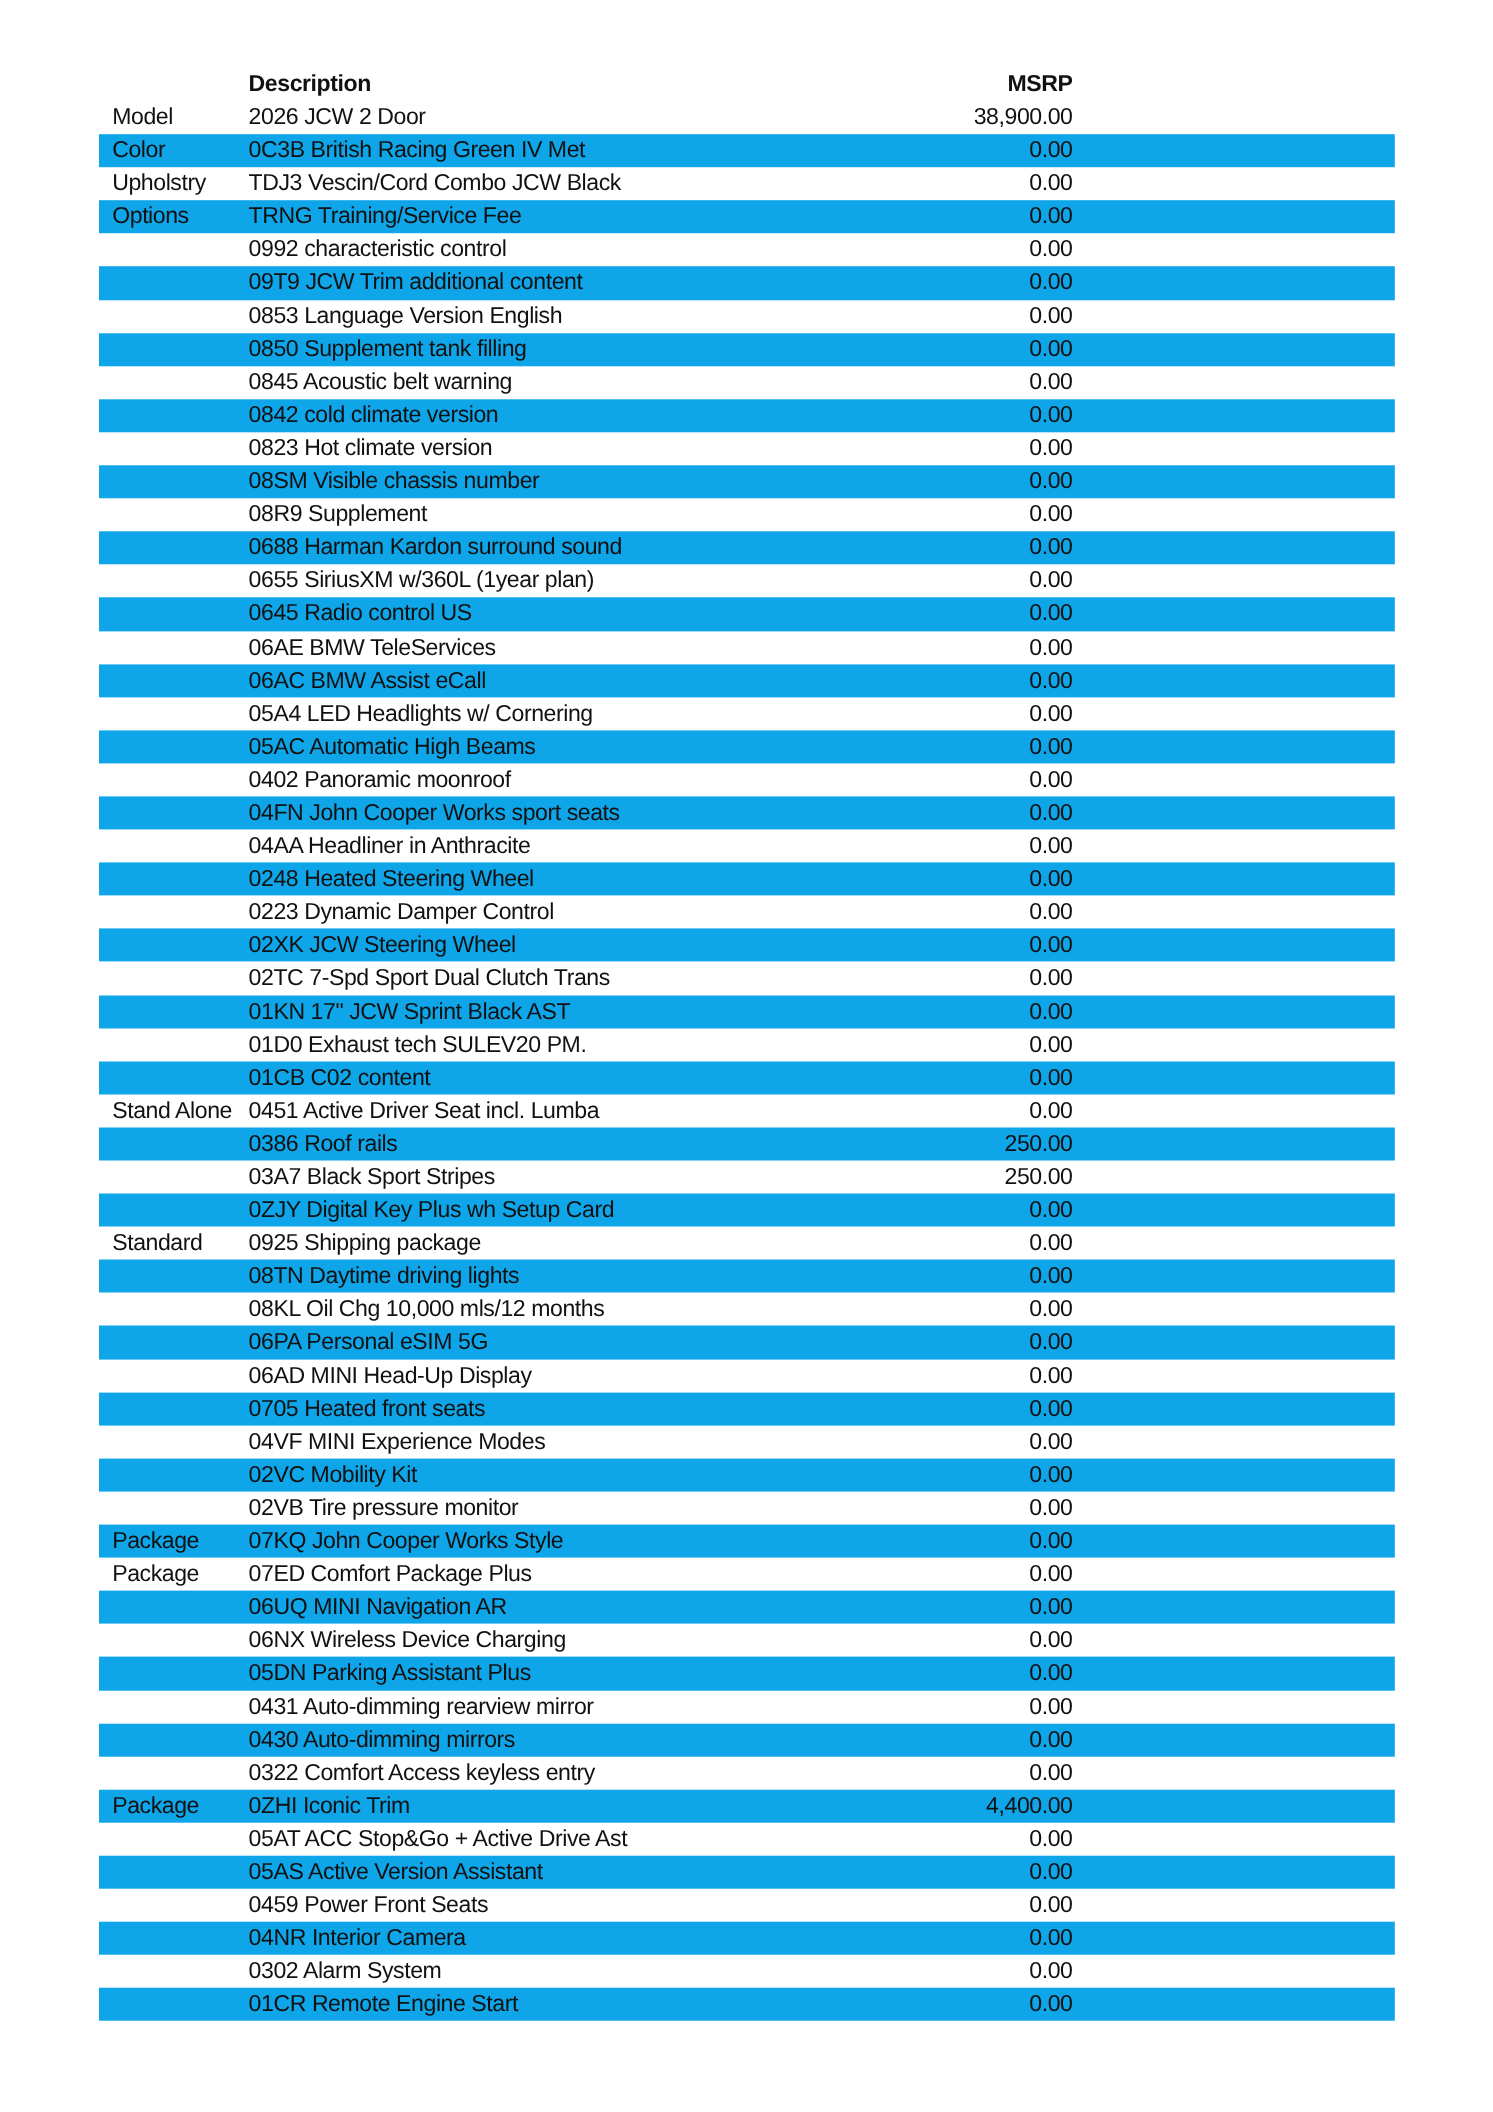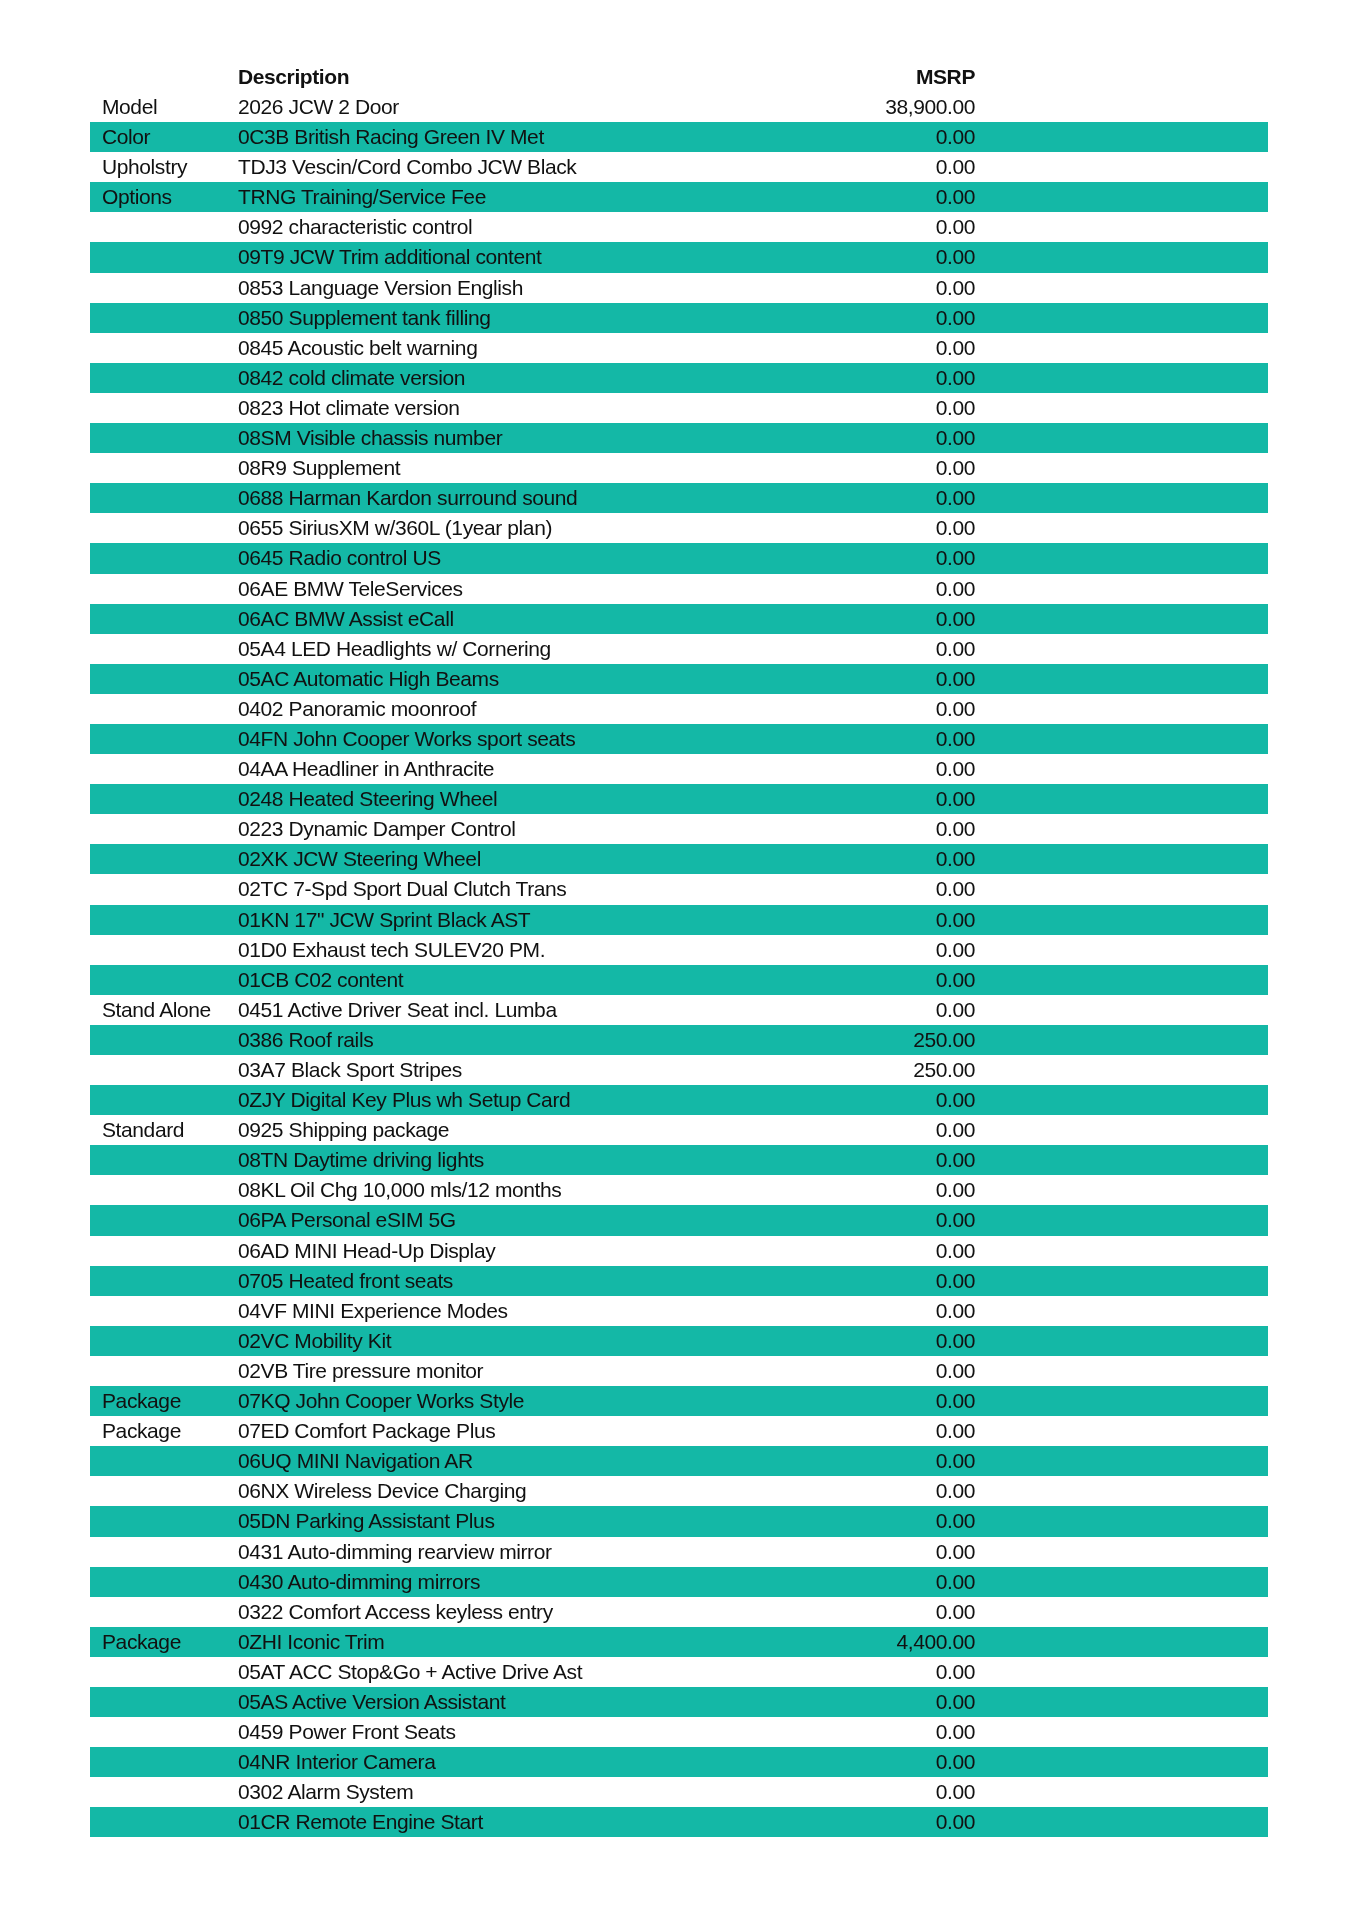--- a/index.html
+++ b/index.html
@@ -1,23 +1,23 @@
 <!DOCTYPE html>
 <html><head>
 <meta charset="utf-8">
 <style>
   html, body { margin: 0; padding: 0; background: #ffffff; }
   body { width: 1357px; height: 1920px; position: relative; overflow: hidden;
          font-family: "Liberation Sans", sans-serif; color: #111111; }
   .sheet { position: absolute; left: 90px; top: 62px; width: 1178px; }
   .row { position: relative; height: 30.1px; line-height: 30.1px; font-size: 21px; letter-spacing: -0.4px; }
-  .row.band { background: #14b8a6; }
+  .row.band { background: #0ea5e9; }
   .hdr { height: 30px; line-height: 30px; font-weight: bold; font-size: 21px; letter-spacing: -0.4px; position: relative; }
   .cat { position: absolute; left: 12px; top: 0; white-space: nowrap; }
-  .desc { position: absolute; left: 148px; top: 0; white-space: nowrap; }
+  .desc { position: absolute; left: 136px; top: 0; white-space: nowrap; }
   .msrp { position: absolute; right: 293px; top: 0; text-align: center; white-space: nowrap; }
 </style>
 </head>
 <body>
 
 <div class="sheet">
   <div class="hdr">
     <span class="cat"></span>
     <span class="desc">Description</span>
     <span class="msrp">MSRP</span>

